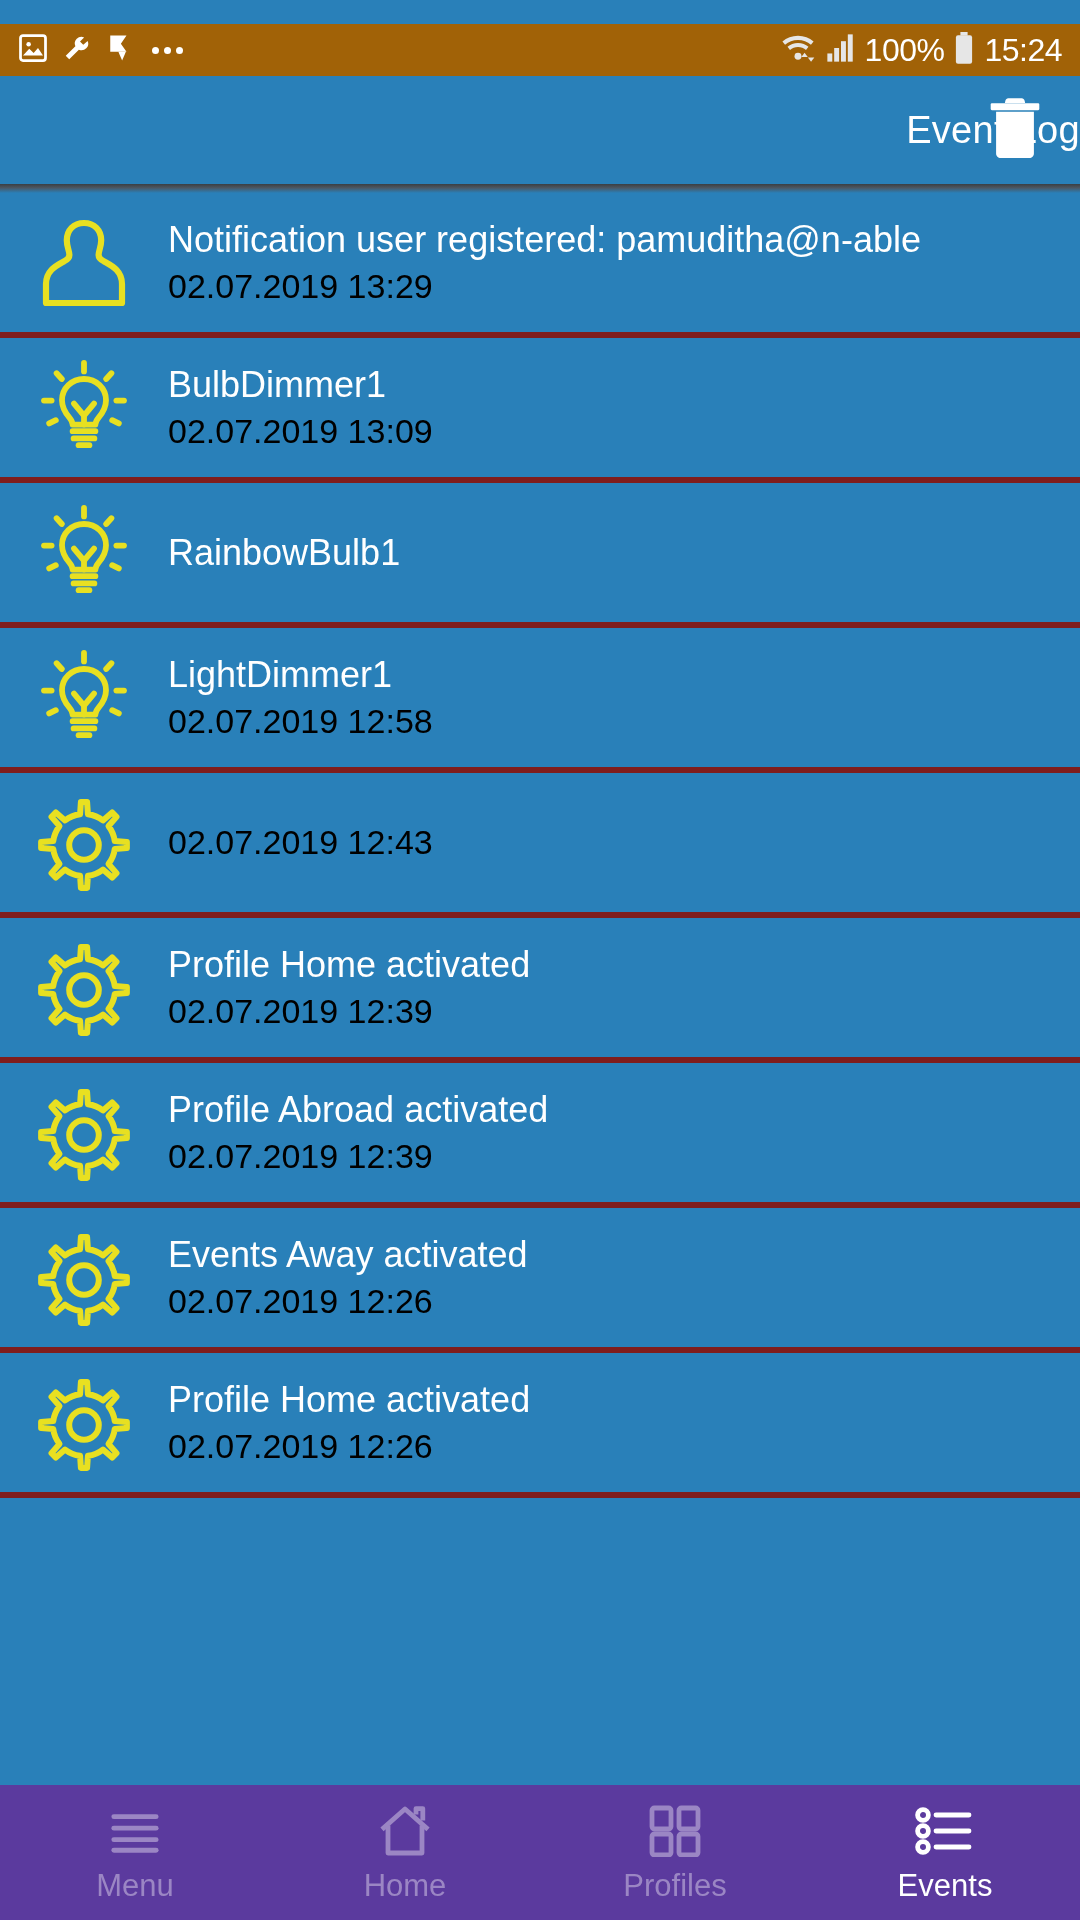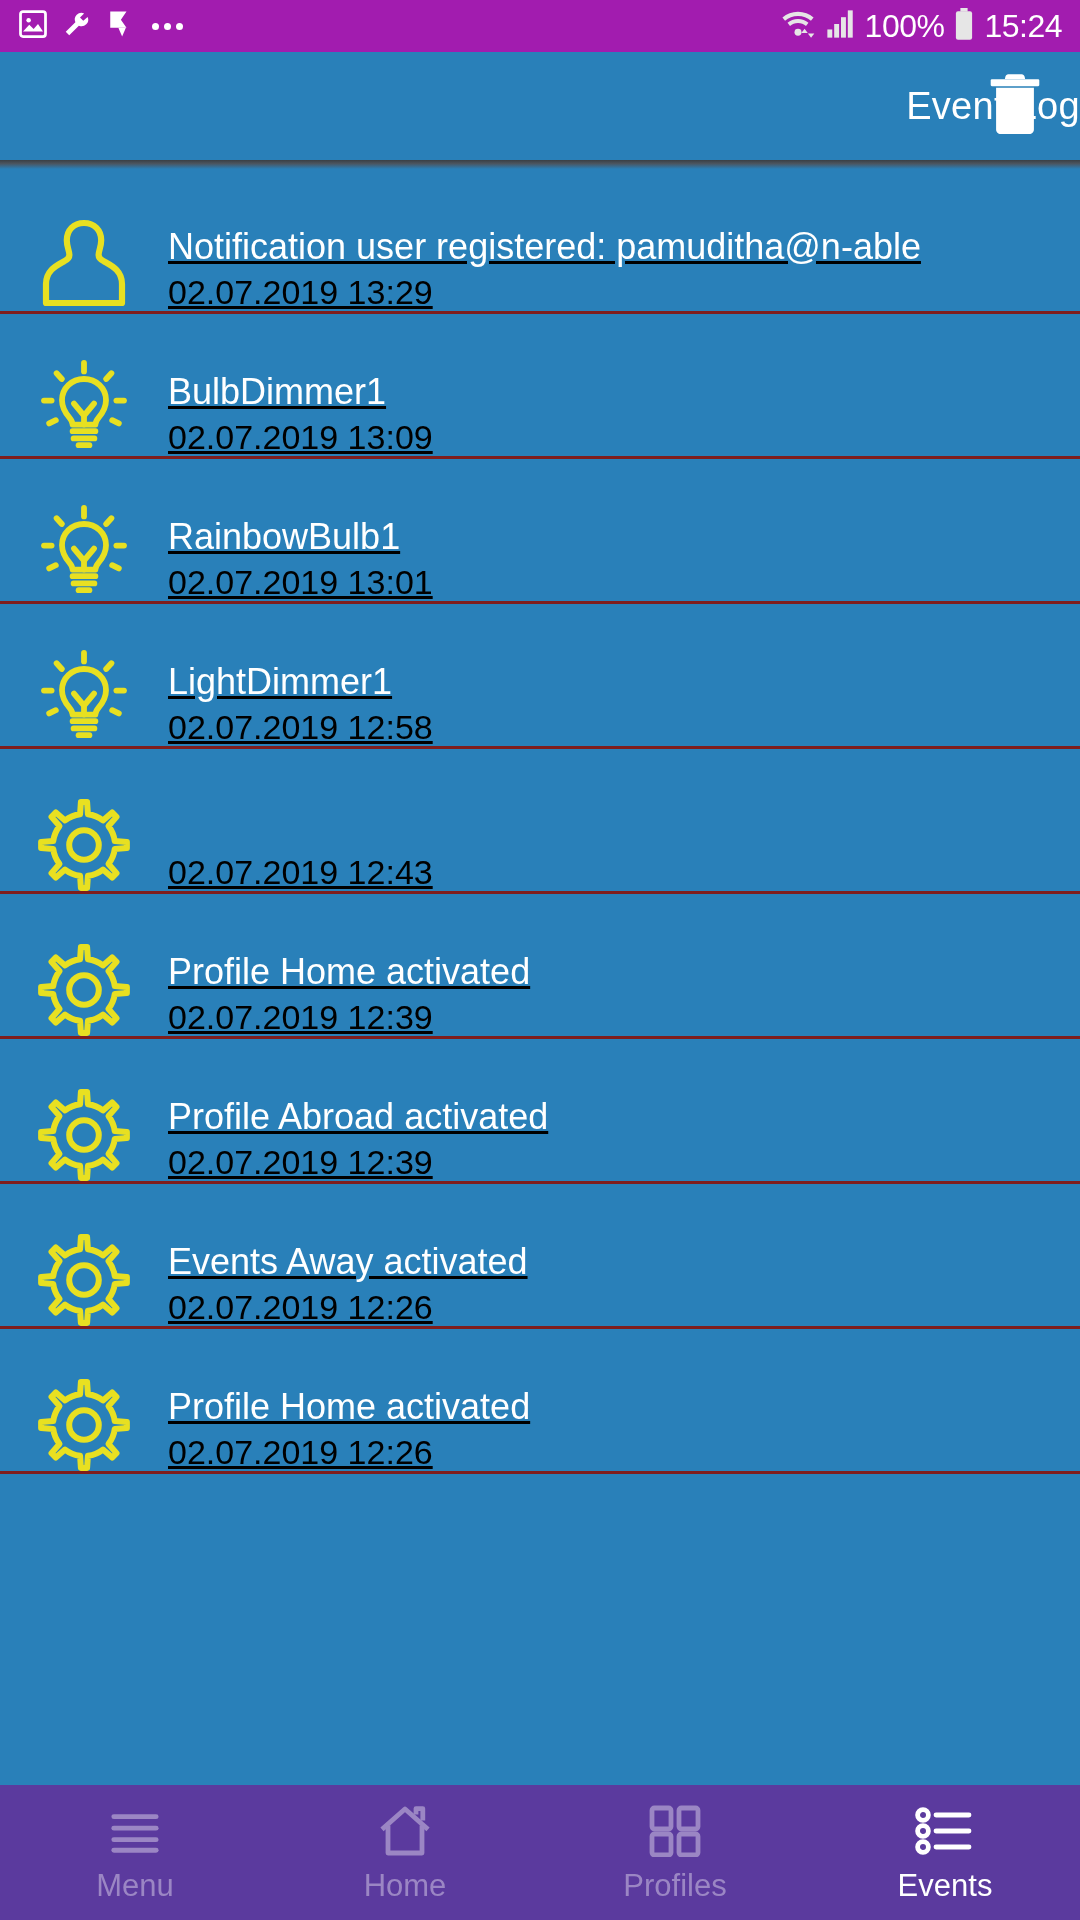--- a/index.html
+++ b/index.html
@@ -9,25 +9,26 @@
     height: 1920px;
     overflow: hidden;
     background: #2980b9;
     font-family: "Liberation Sans", sans-serif;
   }
 
   
   .status-bar {
     height: 52px;
     width: 100%;
-    background: #a21caf;
+    background: #a16207;
     display: flex;
     align-items: center;
     padding: 0 18px;
     color: #ffffff;
+    margin-top: 24px;
   }
   .status-left {
     display: flex;
     align-items: center;
     gap: 14px;
     flex: 1;
   }
   .status-right {
     display: flex;
     align-items: center;
@@ -90,26 +91,25 @@
 
   
   .event-list {
     background: #2980b9;
     height: 1680px;
     overflow: hidden;
   }
   .event-row {
     height: 145px;
     display: flex;
-    align-items: flex-end;
-    border-bottom: 3px solid #7f1d1d;
+    align-items: center;
+    border-bottom: 6px solid #7f1d1d;
     padding: 0 20px 0 0;
     background: #2980b9;
     cursor: pointer;
-    text-decoration: underline;
   }
   .event-icon {
     width: 168px;
     min-width: 168px;
     display: flex;
     align-items: center;
     justify-content: center;
   }
   .event-texts {
     display: flex;
@@ -284,21 +284,20 @@
             <path d="M9.3 6.6l2.6 2.9"></path>
             <path d="M43 20.3h-3.8"></path>
             <path d="M3 20.3h3.8"></path>
             <path d="M40.4 31.7l-3.3-1.6"></path>
             <path d="M5.6 31.7l3.3-1.6"></path>
           </g>
         </svg>
       </div>
       <div class="event-texts">
         <div class="event-title">RainbowBulb1</div>
-        <div class="event-time">02.07.2019 13:01</div>
       </div>
     </div>
     <div class="event-row">
       <div class="event-icon">
         <svg width="92" height="96" viewBox="0 0 46 48">
           <g fill="none" stroke="#e8e021" stroke-width="2.9" stroke-linecap="round" stroke-linejoin="round">
             <path d="M23 9.5c-6.2 0-11 4.7-11 10.6 0 3.9 2 6.7 3.7 8.7 1 1.2 1.6 2.2 1.6 3.5h11.4c0-1.3.6-2.3 1.6-3.5 1.7-2 3.7-4.8 3.7-8.7 0-5.9-4.8-10.6-11-10.6z"></path>
             <path d="M18 21.8l5 6 5-6"></path>
             <path d="M23 27.8v4.5"></path>
             <path d="M17.3 35.6h11.4M17.8 39.2h10.4"></path>

